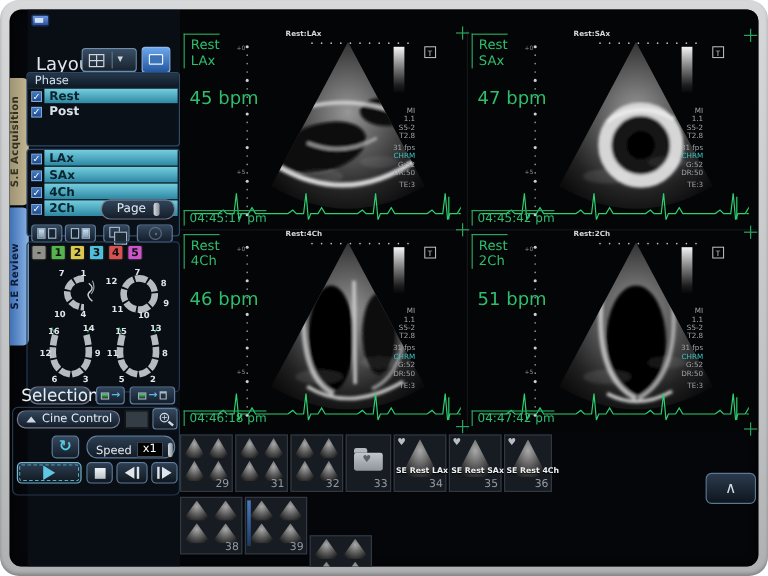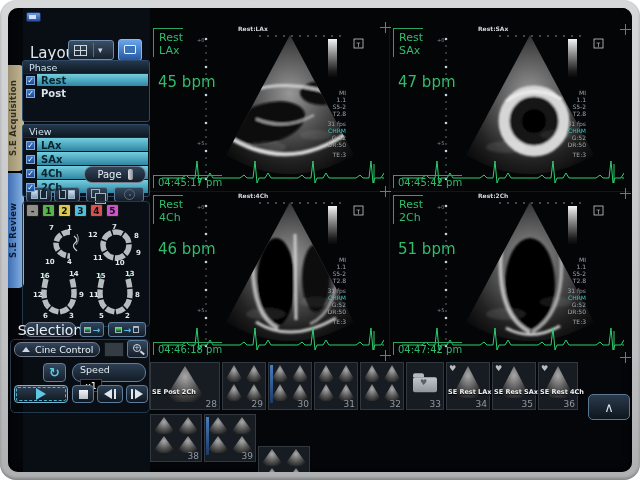--- a/index.html
+++ b/index.html
@@ -94,21 +94,21 @@
     background:linear-gradient(#34485e,#141e2a); border:1px solid #5f7d9c; }
   .mag { position:absolute; left:5px; top:3px; width:8px; height:8px; border:1.5px solid #d2dae2; border-radius:50%;
     color:#d2dae2; font-size:7px; line-height:6px; text-align:center; }
   .mag::after { content:""; position:absolute; left:6px; top:7px; width:5px; height:1.5px; background:#d2dae2; transform:rotate(40deg); }
 
   .loop-btn { left:35px; top:355px; width:23px; height:19px; border-radius:4px;
     background:linear-gradient(#34485e,#141e2a); border:1px solid #5f7d9c;
     color:#58cfe0; font-size:13px; font-weight:bold; display:flex; align-items:center; justify-content:center; }
   .speed-grp { left:64px; top:355px; width:74px; height:19px; border-radius:9px;
     background:linear-gradient(#2c3e52,#131c27); border:1px solid #5f7d9c;
-    display:flex; align-items:flex-start; gap:4px; padding-left:7px; color:#e4eaf0; font-size:9.5px;flex-direction:column; }
+    display:flex; align-items:flex-end; gap:4px; padding-left:7px; color:#e4eaf0; font-size:9.5px; }
   .speed-val { width:22px; height:13px; background:#000; border:1px solid #3a4a5a; color:#fff;
     font-size:9.5px; text-align:center; line-height:12px; }
 
   .pb { top:377px; height:18px; border-radius:4px; background:linear-gradient(#2c3e52,#10181f);
     border:1px solid #5f7d9c; display:flex; align-items:center; justify-content:center; gap:2px; }
   .pb.play { left:6px; width:54px; outline:1px dashed #4fb2d2; outline-offset:-3px; border-color:#79b6cc; }
   .tri-play { width:0; height:0; border-left:10px solid #5fc6e4; border-top:6px solid transparent; border-bottom:6px solid transparent; }
   .sq-stop { width:9px; height:9px; background:linear-gradient(#f2f5f7,#b9c2c9); }
   .tri-l { width:0; height:0; border-right:8px solid #dfe5ea; border-top:5px solid transparent; border-bottom:5px solid transparent; }
   .tri-r { width:0; height:0; border-left:8px solid #dfe5ea; border-top:5px solid transparent; border-bottom:5px solid transparent; }
@@ -194,21 +194,20 @@
       <span class="lbl">Rest</span>
     </div>
     <div class="chk-row">
       <div class="bar"></div>
       <span class="chk">✓</span>
       <span class="lbl">Post</span>
     </div>
   </div>
 
   <div class="abs panelbox viewbox">
-    <div class="panel-h">View</div>
     <div class="chk-row hl" style="height:14px">
       <div class="bar"></div>
       <span class="chk">✓</span>
       <span class="lbl">LAx</span>
     </div>
     <div class="chk-row hl" style="height:14px">
       <div class="bar"></div>
       <span class="chk">✓</span>
       <span class="lbl">SAx</span>
     </div>
@@ -691,43 +690,28 @@
   </div>
 
   <div class="abs gplus" style="left:372px;top:14px;"></div>
   <div class="abs gplus" style="left:612px;top:16px;"></div>
   <div class="abs gplus" style="left:372px;top:178px;"></div>
   <div class="abs gplus" style="left:612px;top:180px;"></div>
   <div class="abs gplus" style="left:372px;top:342px;"></div>
   <div class="abs gplus" style="left:612px;top:344px;"></div>
 
   <div class="abs thumbrow" style="top:354px;" id="trow1">
-        <div class="thumb" style="width: 70px;">
-          <div class="fan" style="position: absolute; left: 50%; top: 3px; transform: translateX(-50%); width: 40px; height: 36px;"></div>
-          <span class="t-label">SE Post 2Ch</span>
-          <span class="t-num">28</span>
-        </div>
         <div class="thumb" style="width: 44px;">
           <div class="miniquad">
             <div class="fan"></div>
             <div class="fan"></div>
             <div class="fan"></div>
             <div class="fan"></div>
           </div>
           <span class="t-num">29</span>
-        </div>
-        <div class="thumb" style="width: 44px;">
-          <div class="miniquad">
-            <div class="fan"></div>
-            <div class="fan"></div>
-            <div class="fan"></div>
-            <div class="fan"></div>
-          </div>
-          <div class="uibar"></div>
-          <span class="t-num">30</span>
         </div>
         <div class="thumb" style="width: 44px;">
           <div class="miniquad">
             <div class="fan"></div>
             <div class="fan"></div>
             <div class="fan"></div>
             <div class="fan"></div>
           </div>
           <span class="t-num">31</span>
         </div>

